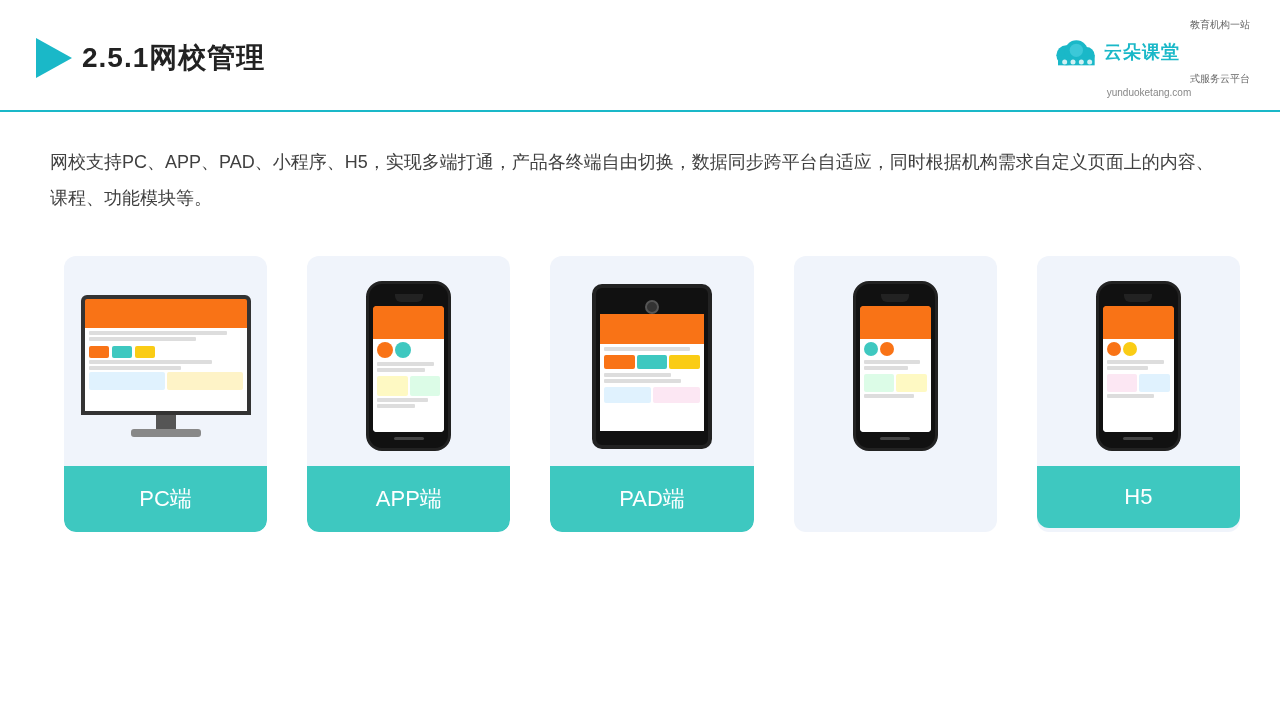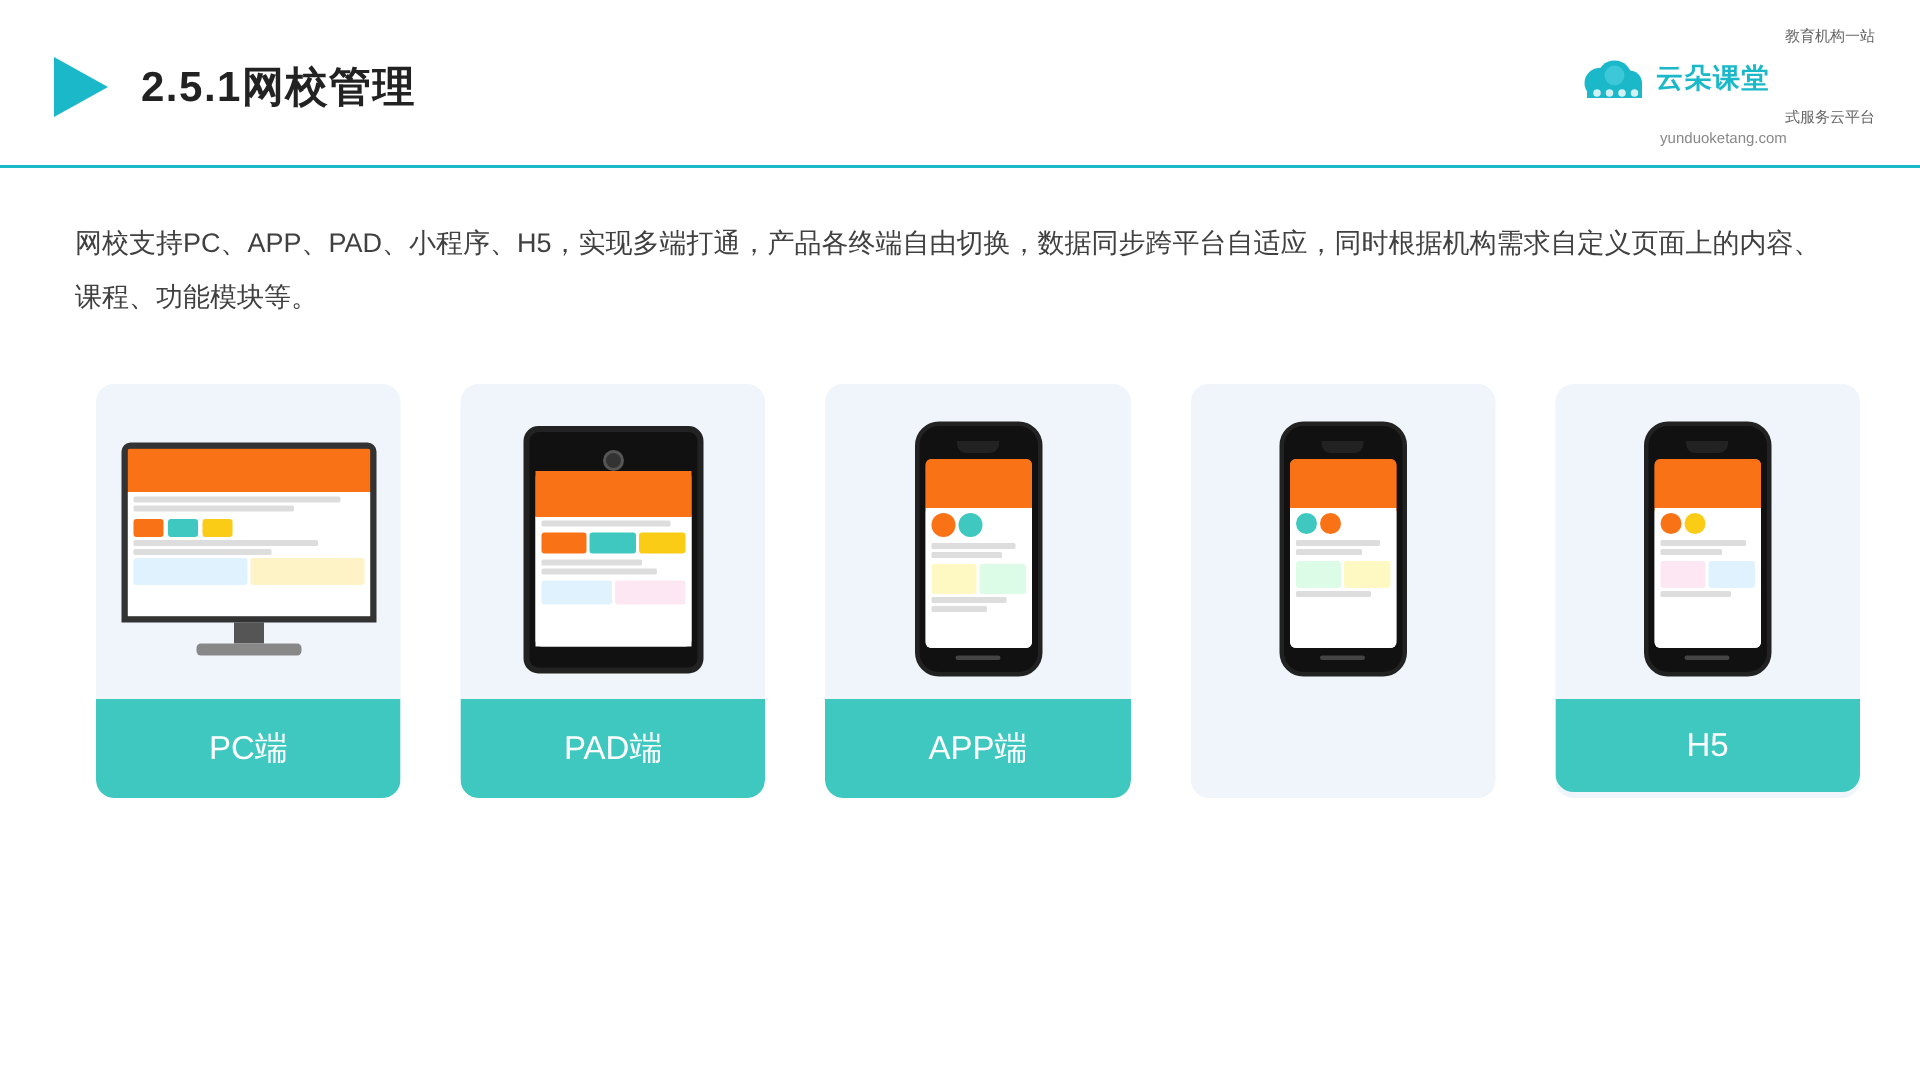--- a/index.html
+++ b/index.html
@@ -18,21 +18,21 @@
       align-items: center;
       justify-content: space-between;
       padding: 18px 30px 12px 30px;
       border-bottom: 2px solid #1ab8c8;
       position: relative;
     }
 
     .header-left {
       display: flex;
       align-items: center;
-      gap: 16px;
+      gap: 4px;
     }
 
     .play-icon {
       width: 48px;
       height: 48px;
     }
 
     .page-title {
       font-size: 28px;
       font-weight: bold;
@@ -309,20 +309,48 @@
         </div>
         <div class="monitor-neck"></div>
         <div class="monitor-stand"></div>
       </div>
     </div>
     <div class="card-label">PC端</div>
   </div>
 
   <div class="card">
     <div class="card-image-area">
+      <div class="phone">
+        <div class="phone-notch"></div>
+        <div class="phone-screen">
+          <div class="mini-screen">
+            <div class="mini-content">
+              <div style="display:flex;gap:2px;margin-bottom:2px;">
+                <div style="width:16px;height:16px;border-radius:50%;background:#f97316;"></div>
+                <div style="width:16px;height:16px;border-radius:50%;background:#3ec8c0;"></div>
+              </div>
+              <div class="mini-line" style="width:90%;"></div>
+              <div class="mini-line" style="width:75%;"></div>
+              <div style="display:flex;gap:2px;margin-top:2px;">
+                <div style="flex:1;height:20px;background:#fef9c3;border-radius:2px;"></div>
+                <div style="flex:1;height:20px;background:#dcfce7;border-radius:2px;"></div>
+              </div>
+              <div class="mini-line" style="width:80%;"></div>
+              <div class="mini-line" style="width:60%;"></div>
+            </div>
+          </div>
+        </div>
+        <div class="phone-home-bar"></div>
+      </div>
+    </div>
+    <div class="card-label">APP端</div>
+  </div>
+
+  <div class="card">
+    <div class="card-image-area">
       <div class="tablet">
         <div class="tablet-home"></div>
         <div class="tablet-screen">
           <div class="mini-screen">
             <div class="mini-content">
               <div class="mini-line" style="width:90%;"></div>
               <div style="display:flex;gap:2px;margin:2px 0;">
                 <div style="flex:1;height:14px;background:#f97316;border-radius:2px;"></div>
                 <div style="flex:1;height:14px;background:#3ec8c0;border-radius:2px;"></div>
                 <div style="flex:1;height:14px;background:#facc15;border-radius:2px;"></div>
@@ -342,48 +370,20 @@
   </div>
 
   <div class="card">
     <div class="card-image-area">
       <div class="phone">
         <div class="phone-notch"></div>
         <div class="phone-screen">
           <div class="mini-screen">
             <div class="mini-content">
               <div style="display:flex;gap:2px;margin-bottom:2px;">
-                <div style="width:16px;height:16px;border-radius:50%;background:#f97316;"></div>
-                <div style="width:16px;height:16px;border-radius:50%;background:#3ec8c0;"></div>
-              </div>
-              <div class="mini-line" style="width:90%;"></div>
-              <div class="mini-line" style="width:75%;"></div>
-              <div style="display:flex;gap:2px;margin-top:2px;">
-                <div style="flex:1;height:20px;background:#fef9c3;border-radius:2px;"></div>
-                <div style="flex:1;height:20px;background:#dcfce7;border-radius:2px;"></div>
-              </div>
-              <div class="mini-line" style="width:80%;"></div>
-              <div class="mini-line" style="width:60%;"></div>
-            </div>
-          </div>
-        </div>
-        <div class="phone-home-bar"></div>
-      </div>
-    </div>
-    <div class="card-label">APP端</div>
-  </div>
-
-  <div class="card">
-    <div class="card-image-area">
-      <div class="phone">
-        <div class="phone-notch"></div>
-        <div class="phone-screen">
-          <div class="mini-screen">
-            <div class="mini-content">
-              <div style="display:flex;gap:2px;margin-bottom:2px;">
                 <div style="width:14px;height:14px;border-radius:50%;background:#3ec8c0;"></div>
                 <div style="width:14px;height:14px;border-radius:50%;background:#f97316;"></div>
               </div>
               <div class="mini-line" style="width:90%;"></div>
               <div class="mini-line" style="width:70%;"></div>
               <div style="display:flex;gap:2px;margin-top:2px;">
                 <div style="flex:1;height:18px;background:#dcfce7;border-radius:2px;"></div>
                 <div style="flex:1;height:18px;background:#fef9c3;border-radius:2px;"></div>
               </div>
               <div class="mini-line" style="width:80%;"></div>

